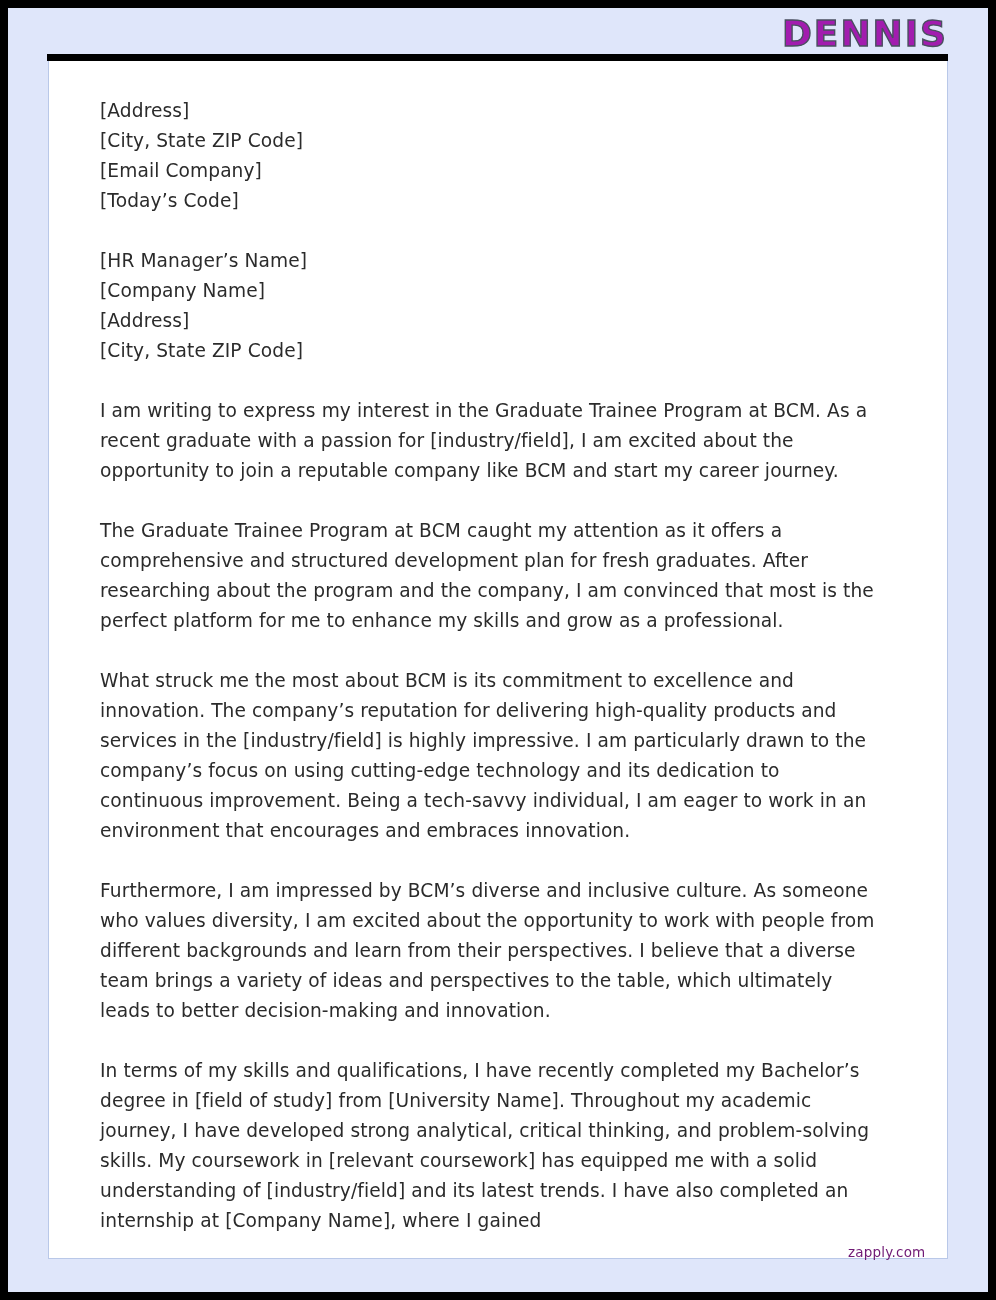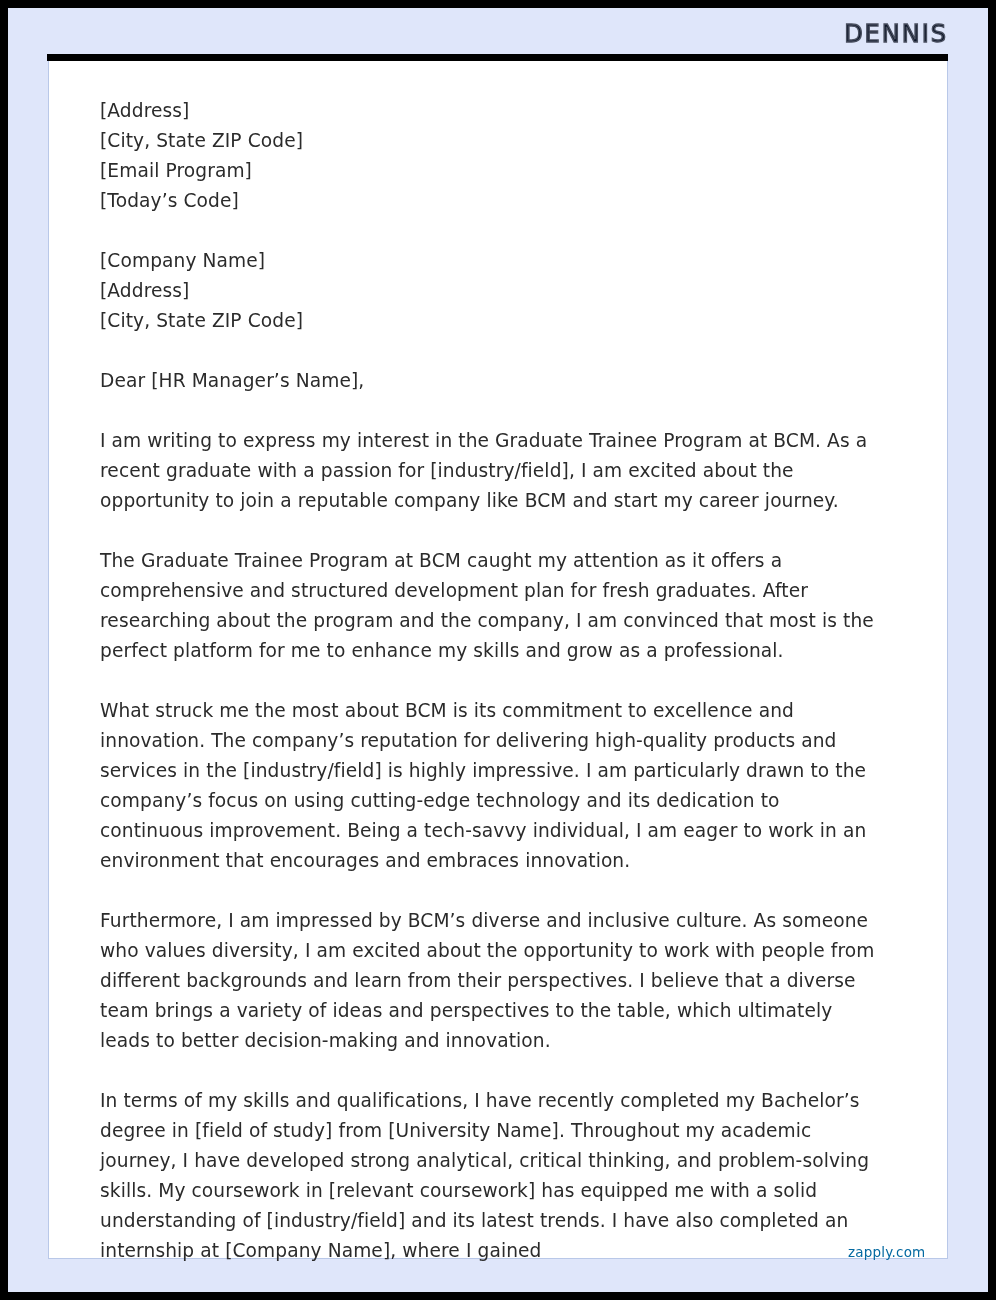--- a/index.html
+++ b/index.html
@@ -40,25 +40,25 @@
   #brand-header {
     position: absolute;
     left: 48px;
     top: 14px;
     width: 900px;
     height: 40px;
     text-align: right;
   }
   #brand-wordmark {
     font-family: "DejaVu Sans", "Liberation Sans", sans-serif;
-    font-size: 24px;
-    font-weight: 400;
+    font-size: 36px;
+    font-weight: 700;
     letter-spacing: 2px;
     line-height: 40px;
-    color: #0f172a;
+    color: #a21caf;
     -webkit-text-stroke: 1.4px #4a5060;
     text-shadow: 0 0 0 #4a5060;
     display: inline-block;
   }
 
   
   #page-top-rule {
     position: absolute;
     left: 47px;
     top: 54px;
@@ -111,21 +111,21 @@
     margin-bottom: 0;
   }
 
   
   #watermark {
     position: absolute;
     left: 848px;
     top: 1243px;
     font-size: 13.5px;
     line-height: 18px;
-    color: #0369a1;
+    color: #701a75;
     letter-spacing: 0.2px;
     white-space: nowrap;
     pointer-events: none;
   }
 </style>
 </head>
 <body>
 
 <div id="frame-top"></div>
 <div id="frame-bottom"></div>
@@ -137,31 +137,31 @@
 </div>
 <div id="page-top-rule"></div>
 
 <div id="document-sheet"></div>
 
 <div id="letter-body">
 
   <div class="addr-block">
     <span class="addr-line">[Address]</span>
     <span class="addr-line">[City, State ZIP Code]</span>
-    <span class="addr-line">[Email Program]</span>
+    <span class="addr-line">[Email Company]</span>
     <span class="addr-line">[Today’s Code]</span>
   </div>
 
   <div class="addr-block">
+    <span class="addr-line">[HR Manager’s Name]</span>
     <span class="addr-line">[Company Name]</span>
     <span class="addr-line">[Address]</span>
     <span class="addr-line">[City, State ZIP Code]</span>
   </div>
 
-  <p class="salutation">Dear [HR Manager’s Name],</p>
 
   <p class="para">I am writing to express my interest in the Graduate Trainee Program at BCM. As a recent graduate with a passion for [industry/field], I am excited about the opportunity to join a reputable company like BCM and start my career journey.</p>
   <p class="para">The Graduate Trainee Program at BCM caught my attention as it offers a comprehensive and structured development plan for fresh graduates. After researching about the program and the company, I am convinced that most is the perfect platform for me to enhance my skills and grow as a professional.</p>
   <p class="para">What struck me the most about BCM is its commitment to excellence and innovation. The company’s reputation for delivering high-quality products and services in the [industry/field] is highly impressive. I am particularly drawn to the company’s focus on using cutting-edge technology and its dedication to continuous improvement. Being a tech-savvy individual, I am eager to work in an environment that encourages and embraces innovation.</p>
   <p class="para">Furthermore, I am impressed by BCM’s diverse and inclusive culture. As someone who values diversity, I am excited about the opportunity to work with people from different backgrounds and learn from their perspectives. I believe that a diverse team brings a variety of ideas and perspectives to the table, which ultimately leads to better decision-making and innovation.</p>
   <p class="para">In terms of my skills and qualifications, I have recently completed my Bachelor’s degree in [field of study] from [University Name]. Throughout my academic journey, I have developed strong analytical, critical thinking, and problem-solving skills. My coursework in [relevant coursework] has equipped me with a solid understanding of [industry/field] and its latest trends. I have also completed an internship at [Company Name], where I gained</p>
 </div>
 
 <div id="watermark">zapply.com</div>
 

